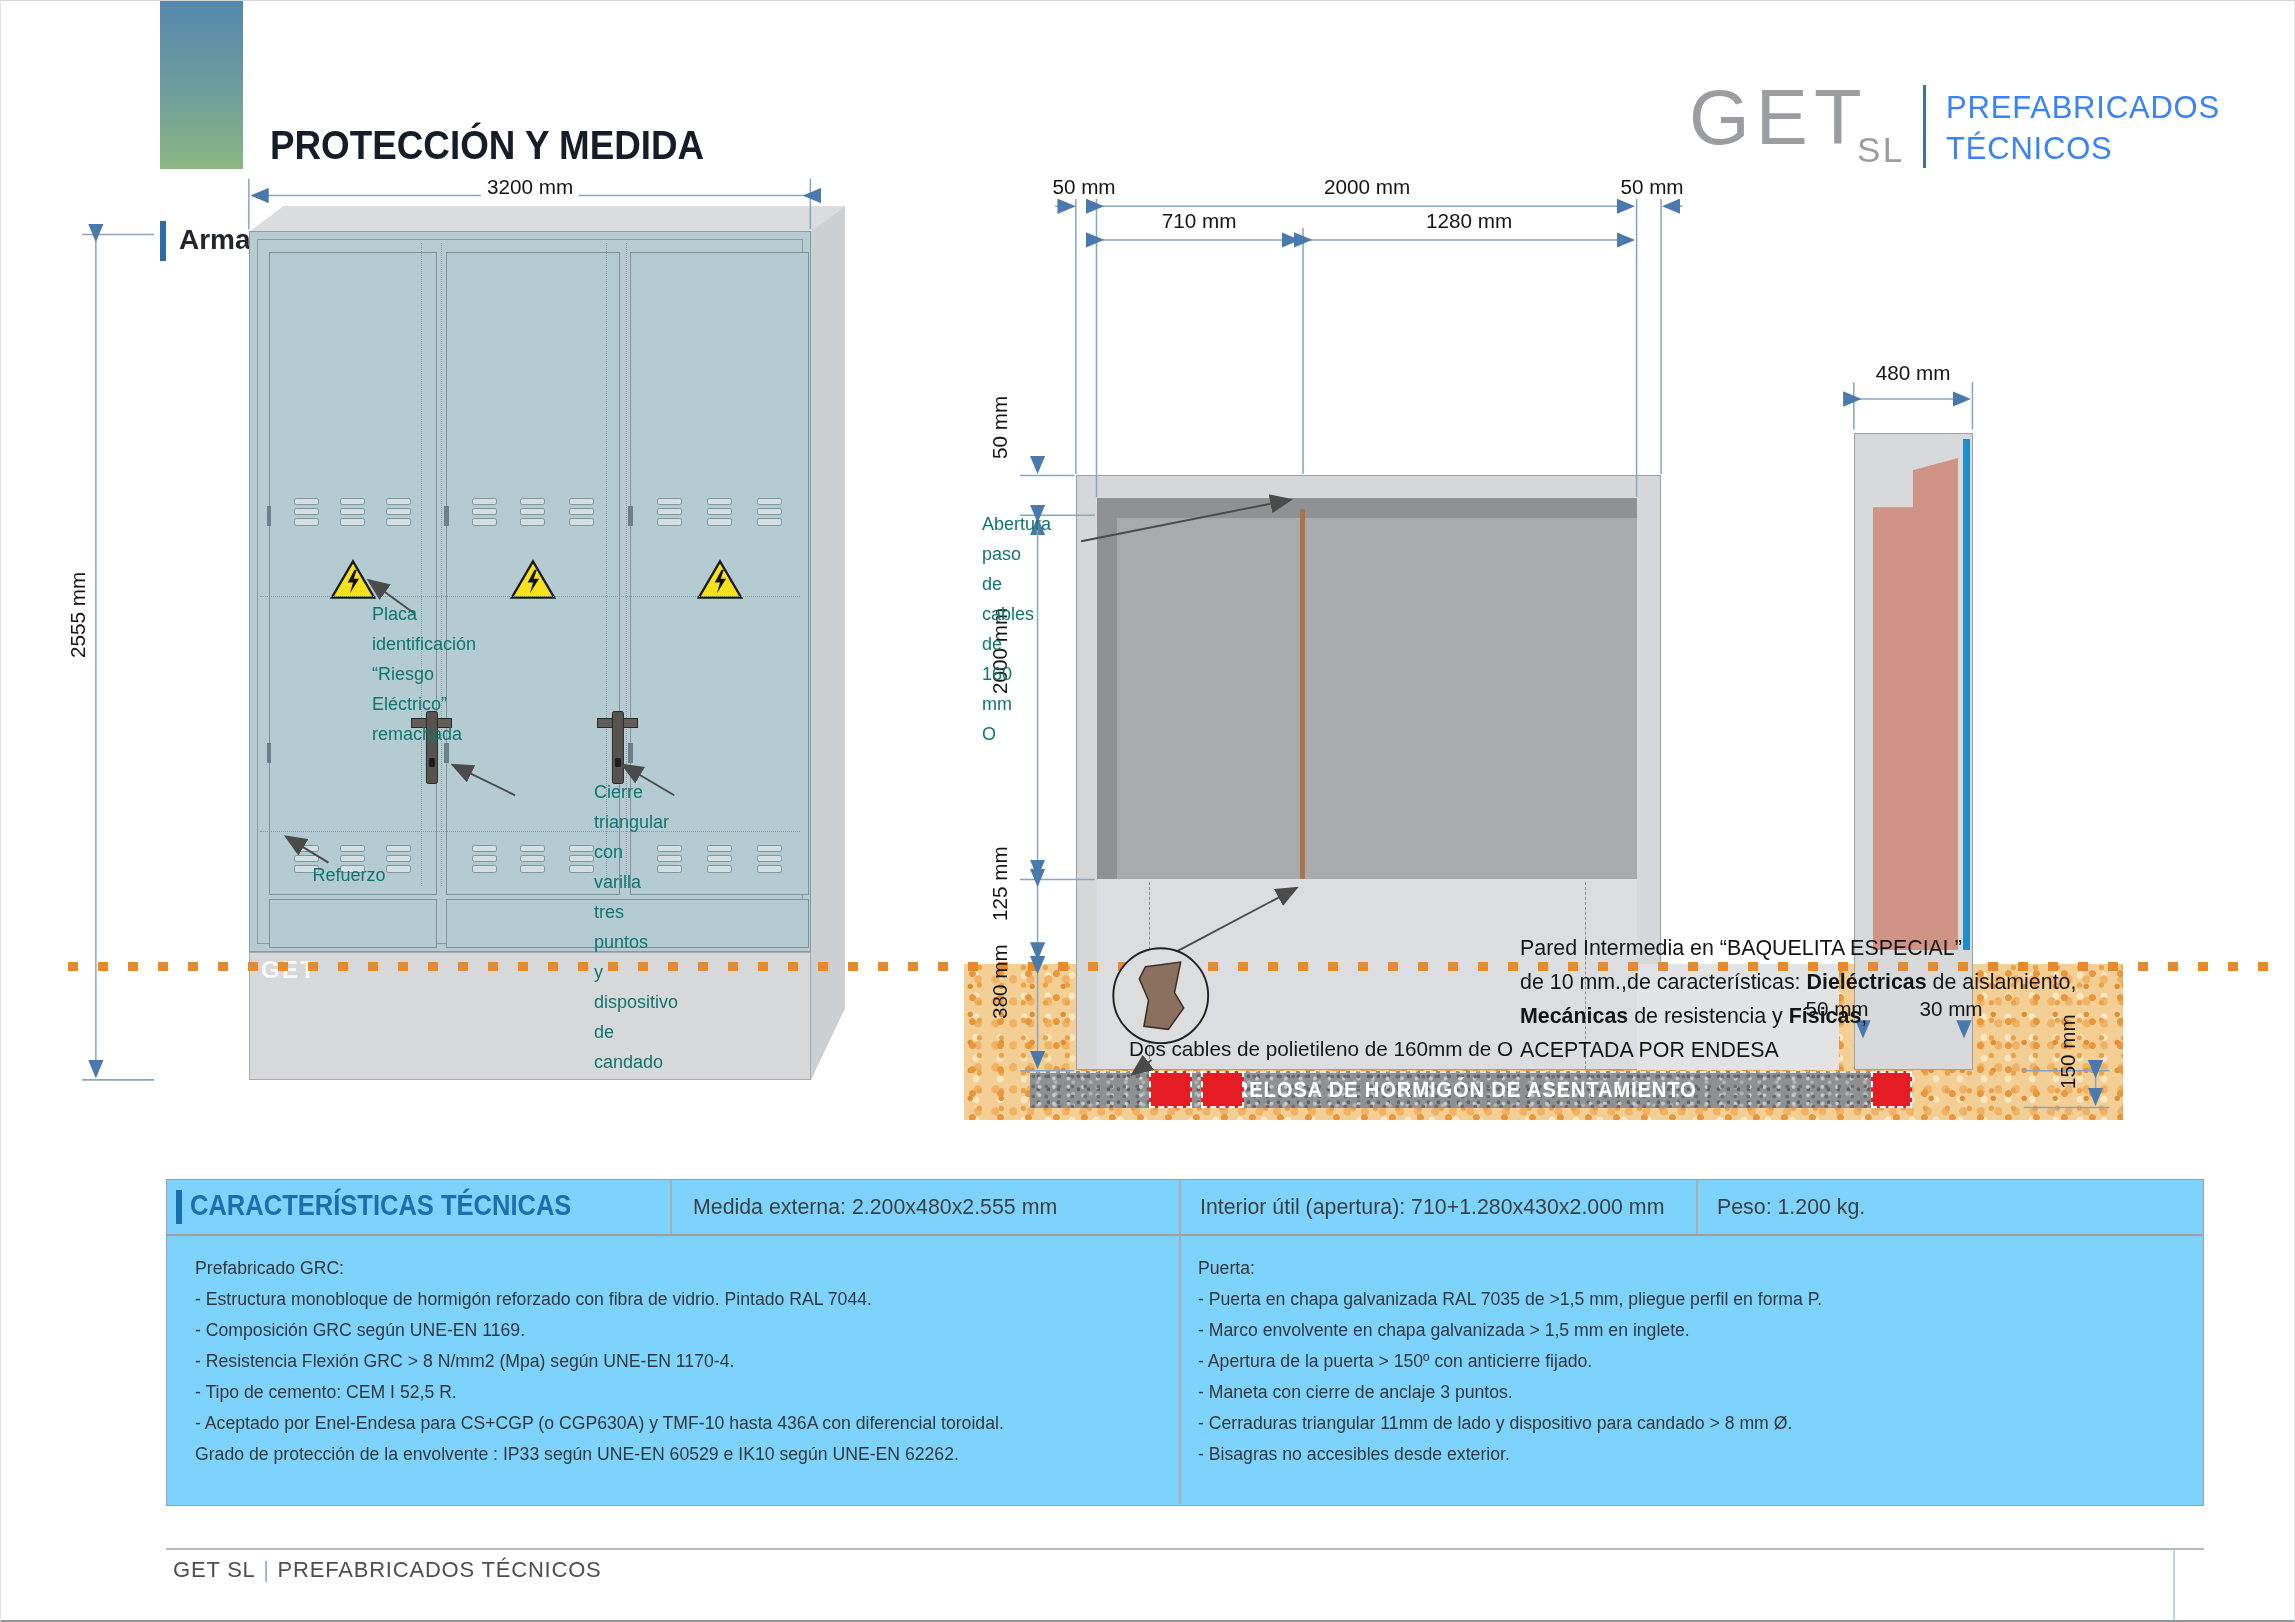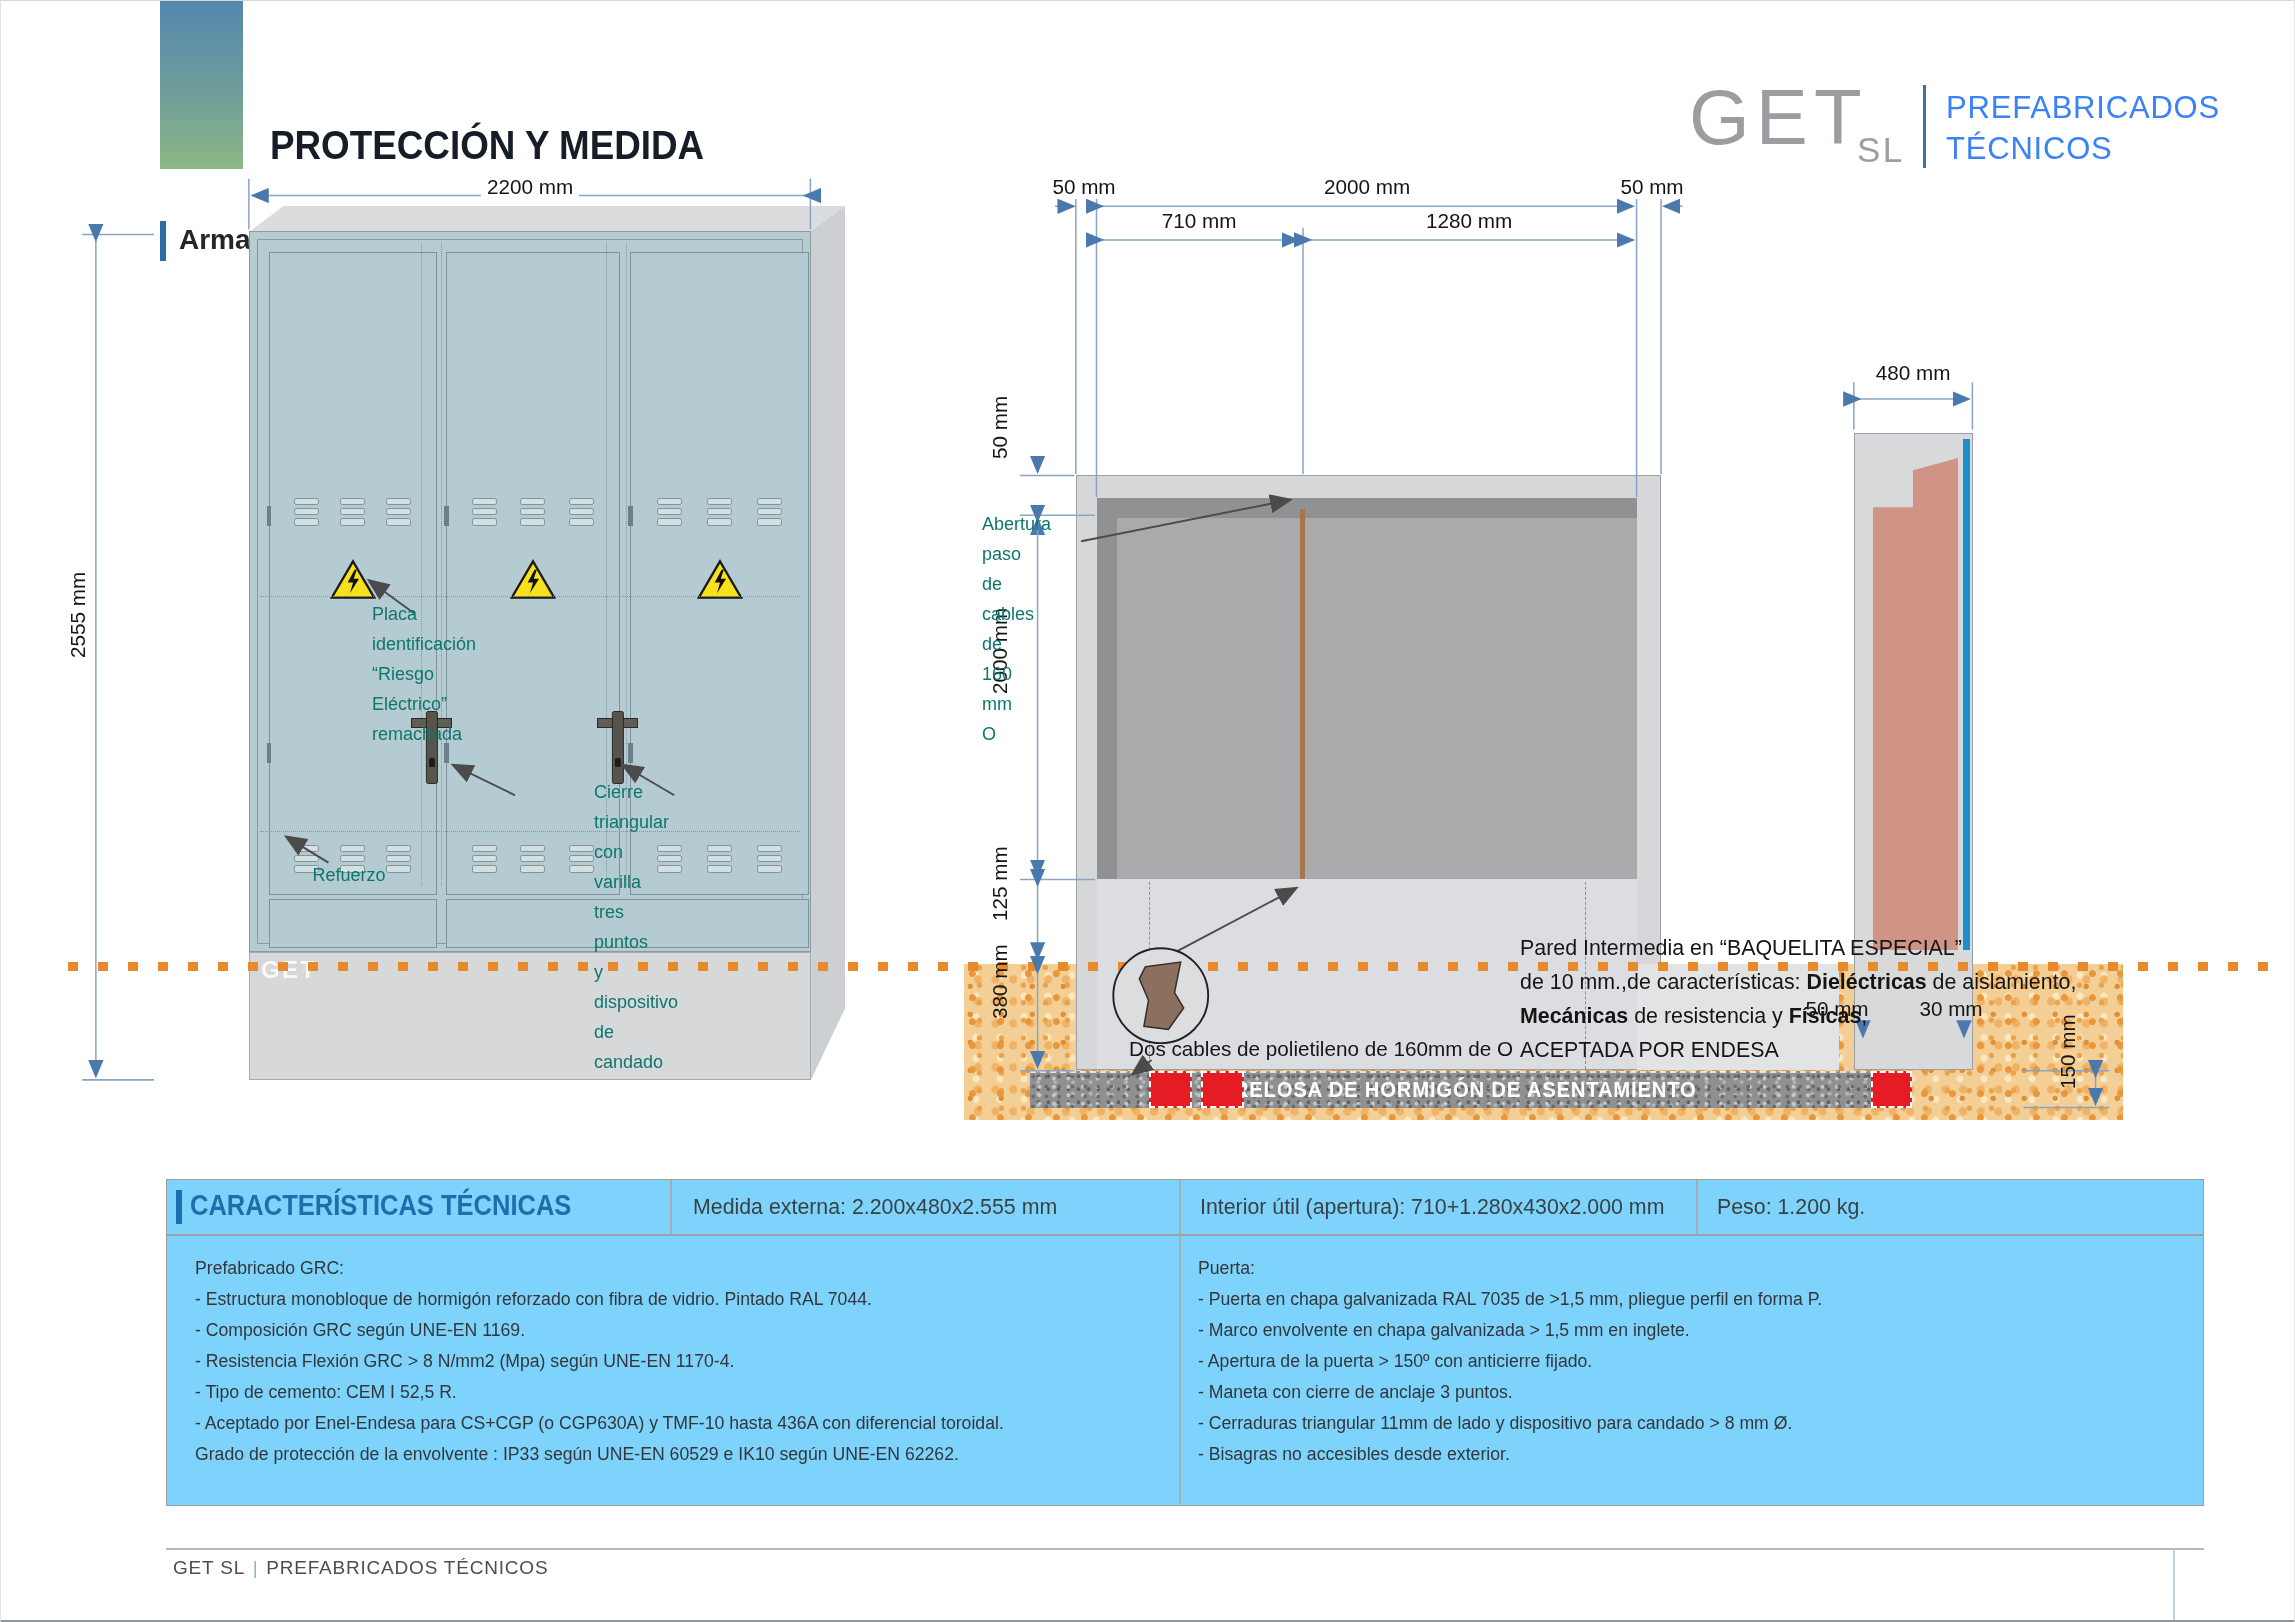--- a/index.html
+++ b/index.html
@@ -99,21 +99,21 @@
   .tbl{left:165px;top:1178px;width:2038px;height:327px;border:1.5px solid #9aa0a4;box-sizing:border-box;background:#7dd3fc;z-index:20;}
   .tbl .vline{position:absolute;top:0;width:1.5px;background:#a8adb0;}
   .tbl .hline{position:absolute;left:0;width:100%;height:1.5px;background:#9aa0a4;}
   .tbl-titlebar{position:absolute;left:9.2px;top:10px;width:6.1px;height:34px;background:#1c6fad;}
   .tbl-title{position:absolute;left:23px;top:9.2px;font-size:29px;font-weight:bold;color:#1c6fad;white-space:nowrap;transform:scaleX(.88);transform-origin:left top;}
   .tbl-h{position:absolute;top:13.8px;font-size:22px;color:#3a3f44;white-space:nowrap;transform:scaleX(.97);transform-origin:left top;}
   .tbl-body{position:absolute;top:73px;font-size:18px;color:#33373b;line-height:31px;}
   .tbl-body .line{white-space:nowrap;transform:scaleX(.98);transform-origin:left top;}
   
   .foot-line{left:165px;top:1547px;width:2038px;height:1.5px;background:#b5babd;}
-  .foot-text{left:172px;top:1556px;font-size:19px;color:#4a4f54;letter-spacing:0.8px;text-align:right;}
+  .foot-text{left:172px;top:1556px;font-size:22px;color:#4a4f54;letter-spacing:0.8px;text-align:right;}
   .foot-text .sep{color:#8fb3cf;padding:0 7.7px;}
   .foot-blue{left:2172px;top:1549px;width:2.3px;height:74px;background:#b9d4e4;}
 </style>
 </head>
 <body>
 
 <div class="page">
 
   <div class="abs grad-bar"></div>
   <div class="abs main-title nowrap">PROTECCIÓN Y MEDIDA</div>
@@ -360,21 +360,21 @@
       <path d="M428,1126 L374,1093" marker-end="url(#ad)"></path>
       <path d="M1412,706 L1684,652" marker-end="url(#ad)"></path>
       <path d="M1537,1242 L1692,1160" marker-end="url(#ad)"></path>
       <path d="M1504,1384 L1480,1402" marker-end="url(#ad)"></path>
     </g>
 
     <circle cx="1516" cy="1300" r="62" fill="#dcdddf" stroke="#222" stroke-width="2.5"></circle>
     <polygon points="1496,1262 1542,1256 1534,1296 1546,1316 1526,1344 1494,1340 1500,1306 1488,1278" fill="#8b7060" stroke="#3a2f28" stroke-width="2"></polygon>
   </svg>
 
-  <div class="abs lbl dimlabel center nowrap" style="left:529px;top:174px;z-index:70">2200 mm</div>
+  <div class="abs lbl dimlabel center nowrap" style="left:529px;top:174px;z-index:70">3200 mm</div>
   <div class="abs rot" style="left:77px;top:657px;z-index:70">
       <span>2555 mm</span>
     </div>
   <div class="abs ann" style="left:371px;top:598px;width:0">
     <div style="transform:translateX(-50%)">
         <div class="line">Placa identificación</div>
         <div class="line">“Riesgo Eléctrico”</div>
         <div class="line">remachada</div>
       </div>
   </div>

